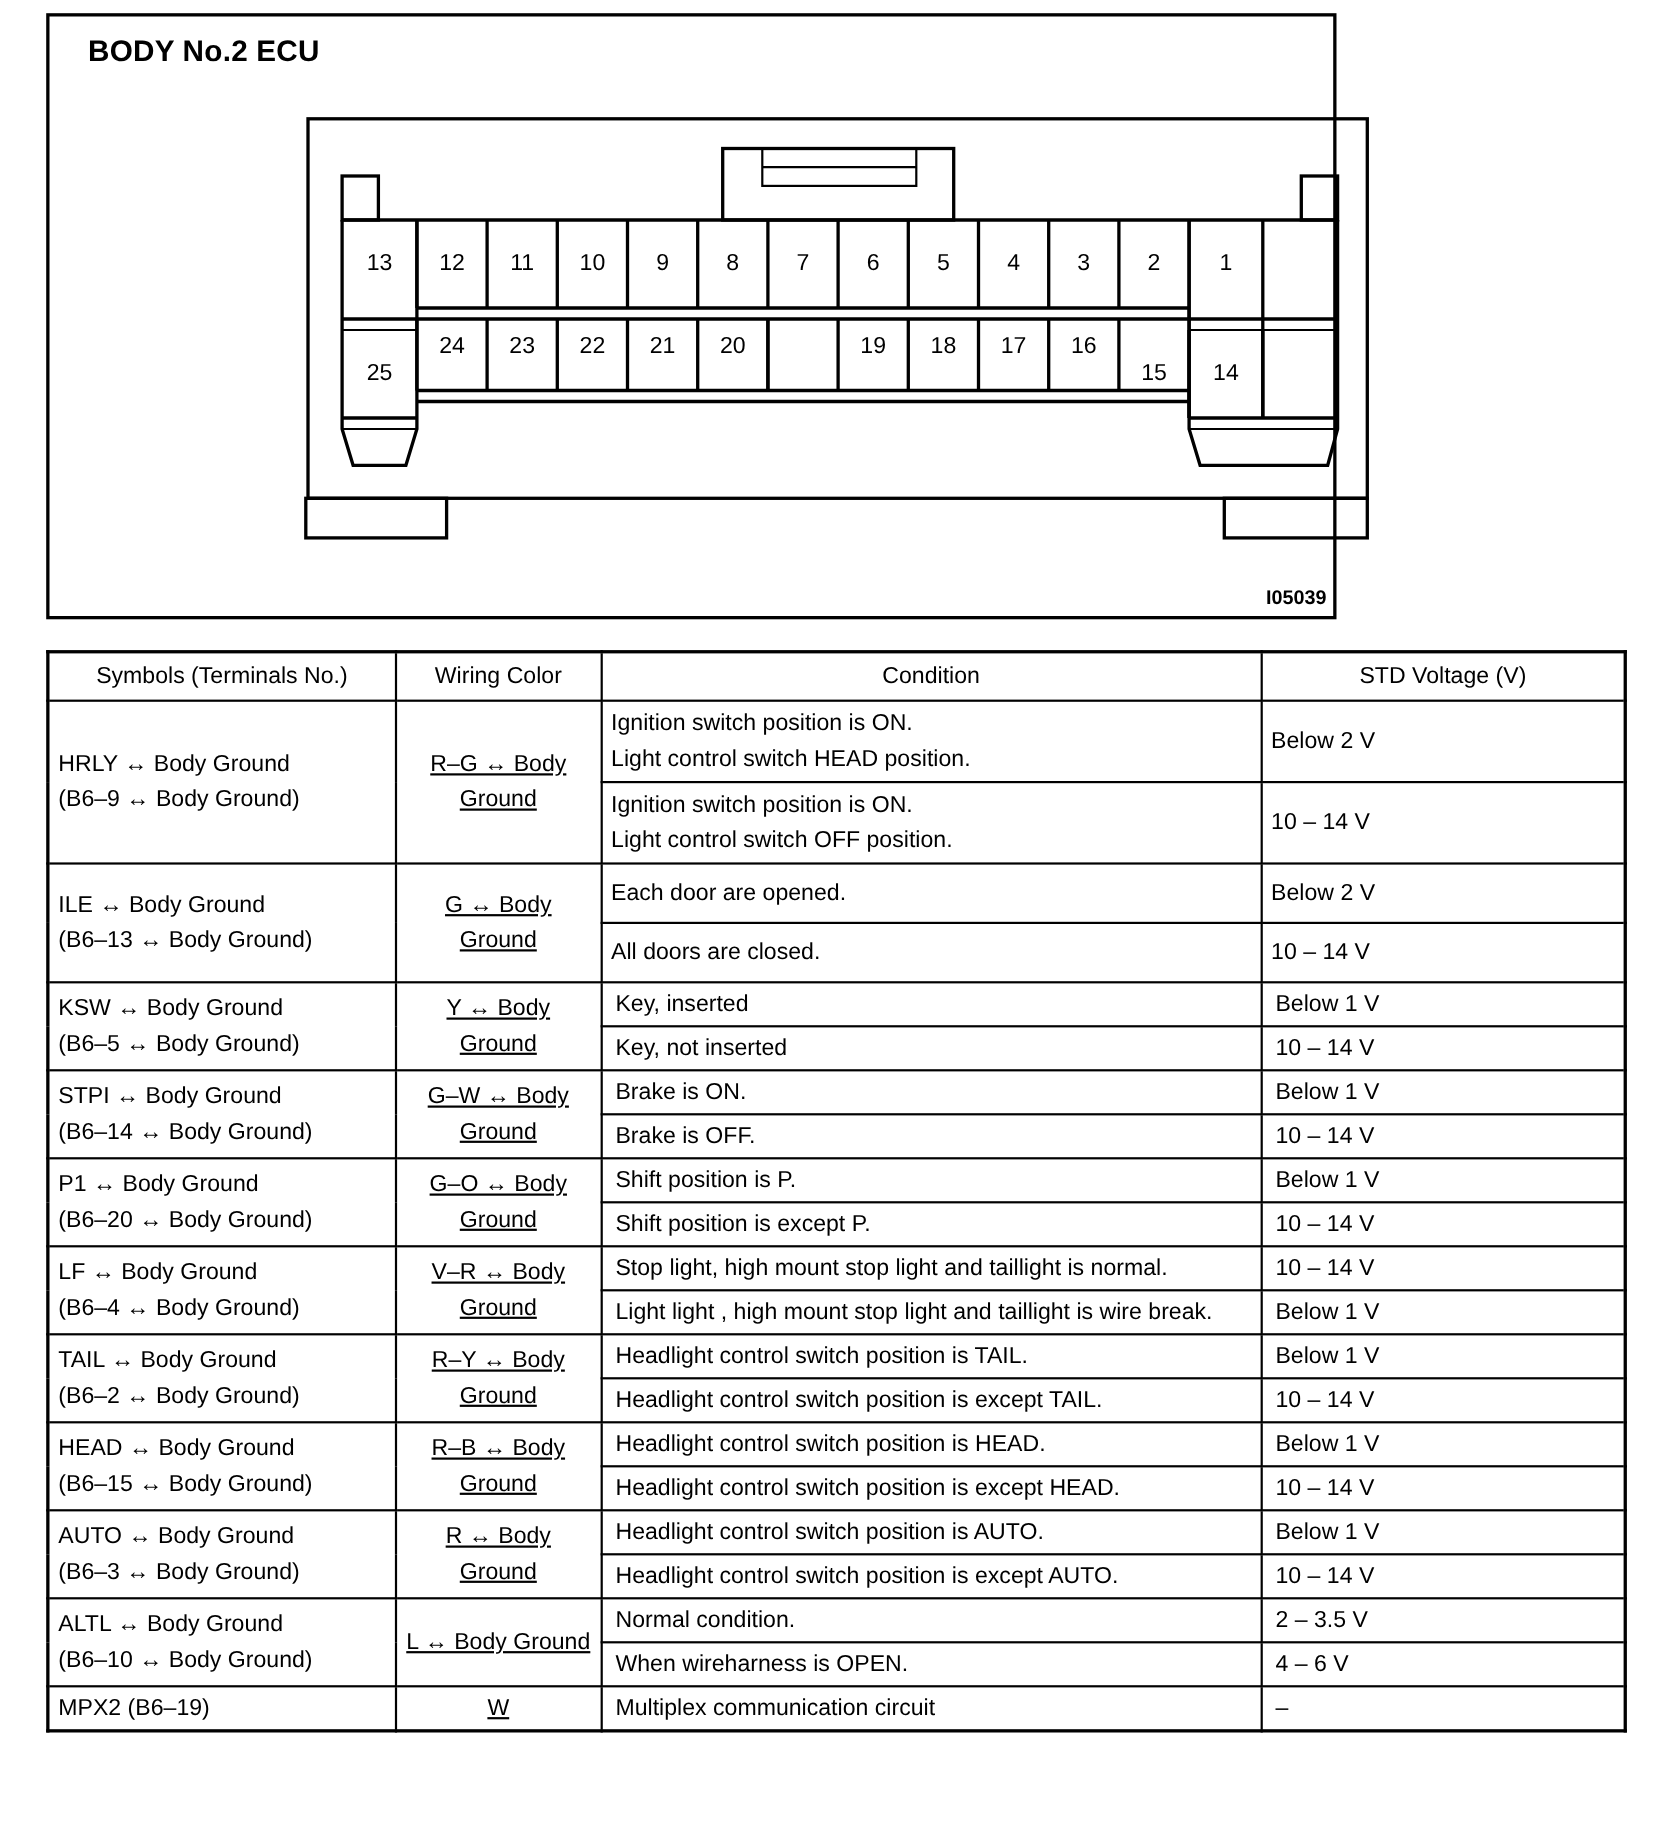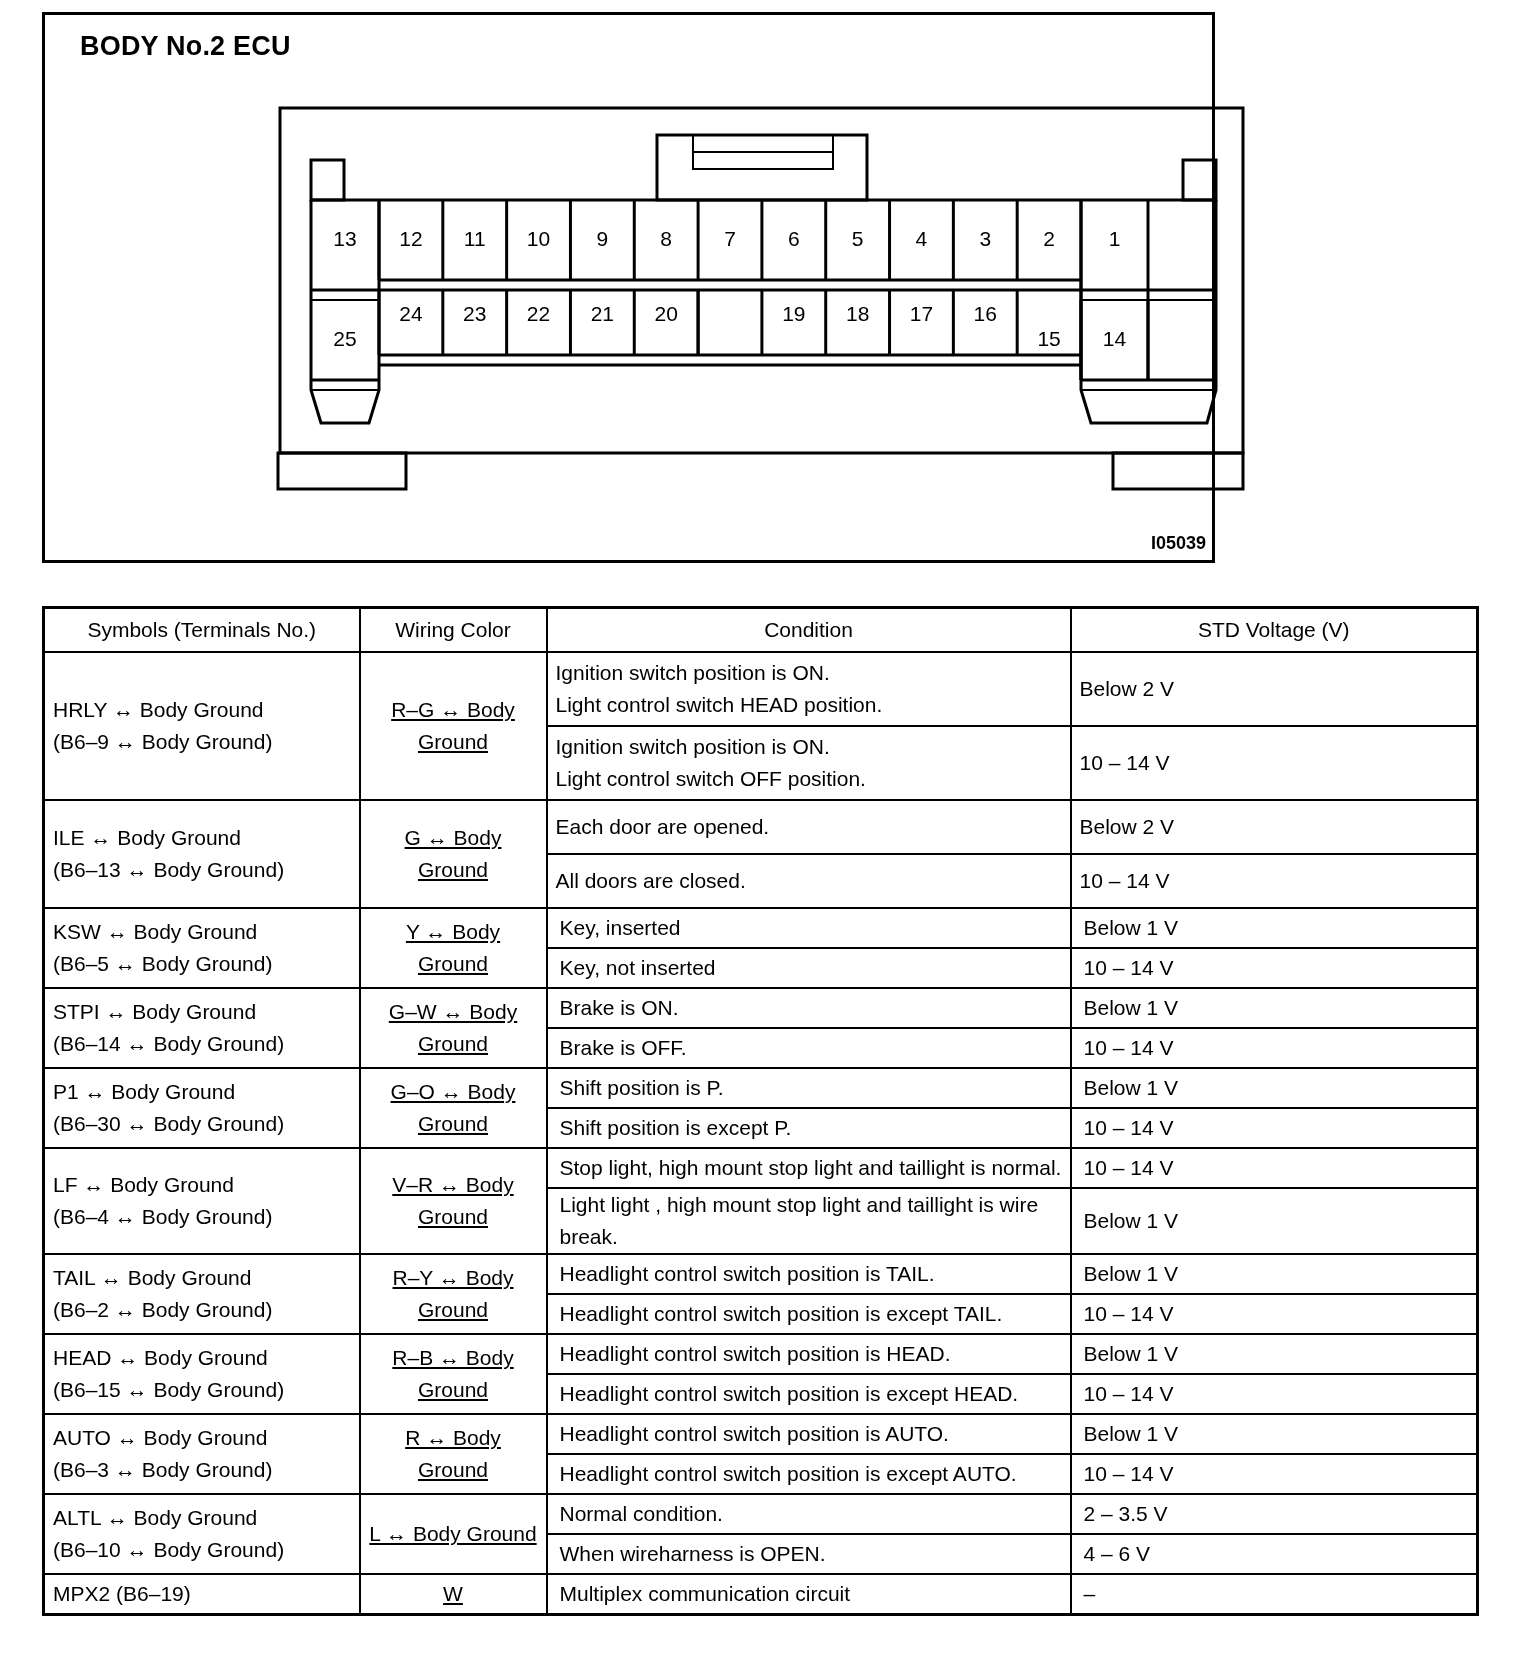--- a/index.html
+++ b/index.html
@@ -17,32 +17,32 @@
   }
   .fig-id {
     position: absolute; right: 6px; bottom: 6px; font-size: 18px; font-weight: bold;
   }
   svg.connector { position: absolute; left: 0; top: 0; }
   svg.connector .ln { stroke: #000; fill: none; stroke-width: 3; }
   svg.connector .thin { stroke: #000; fill: none; stroke-width: 2; }
   svg.connector text { font-family: "Liberation Sans", sans-serif; font-size: 21px; text-anchor: middle; dominant-baseline: middle; }
 
   table.spec {
-    position: absolute; left: 42px; top: 606px; width: 1437px;
+    position: absolute; left: 42px; top: 591px; width: 1437px;
     border-collapse: collapse; table-layout: fixed; font-size: 21px;
   }
   table.spec td, table.spec th {
     border: 2px solid #000; padding: 0 8px; vertical-align: middle;
     font-weight: normal; line-height: 32px;
   }
   table.spec th { text-align: center; height: 42px; }
   table.spec { border: 3px solid #000; }
   .c-sym { width: 316px; }
   .c-wire { width: 187px; text-align: center; }
-  .c-cond { width: 524px; }
+  .c-cond { width: 600px; }
   .c-volt { text-align: left; }
   td.center { text-align: center; text-decoration: underline; }
   .pair-row td.c-cond, .pair-row td.c-volt { height: 38px; padding-left: 12px; }
   .tall td.c-cond, .tall td.c-volt { height: 72px; }
   .mid td.c-cond, .mid td.c-volt { height: 52px; }
 </style>
 </head>
 <body>
 
 <div class="diagram-box">
@@ -229,21 +229,21 @@
       </tr>
       <tr class="pair-row">
         <td class="c-cond">
           <div>Brake is OFF.</div>
         </td>
         <td class="c-volt">10 – 14 V</td>
       </tr>
       <tr class="pair-row">
         <td rowspan="2">
           <div>P1 ↔ Body Ground</div>
-          <div>(B6–30 ↔ Body Ground)</div>
+          <div>(B6–20 ↔ Body Ground)</div>
         </td>
         <td rowspan="2" class="center">
           <div>G–O ↔ Body</div>
           <div>Ground</div>
         </td>
         <td class="c-cond">
           <div>Shift position is P.</div>
         </td>
         <td class="c-volt">Below 1 V</td>
       </tr>

